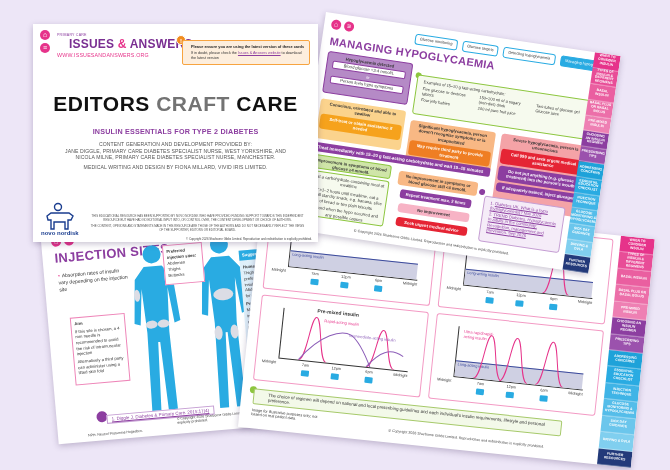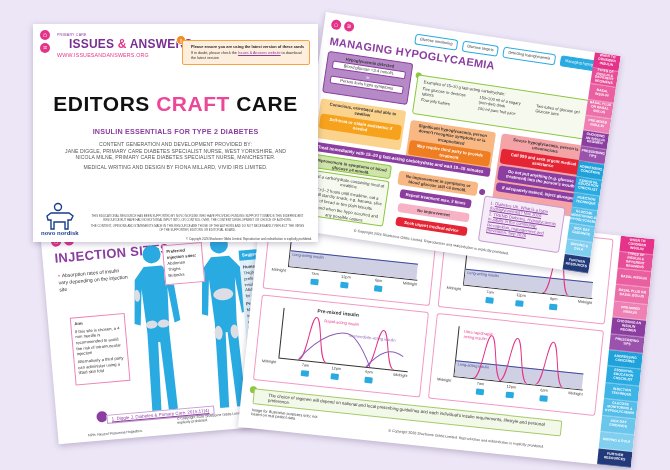--- a/index.html
+++ b/index.html
@@ -54,21 +54,21 @@
   #card-title .logo-small { position: absolute; left: 24px; top: 9px; font-size: 3.6px; color: #8c3ea0; letter-spacing: 0.2px; }
   #card-title .logo { position: absolute; left: 36px; top: 13px; font-size: 12px; font-weight: bold; color: #7a2f92; letter-spacing: 0.2px; }
   #card-title .logo .amp { color: #e6338a; }
   #card-title .logo-url { position: absolute; left: 24px; top: 28px; font-size: 5.3px; color: #e6338a; letter-spacing: 0.2px; }
   #card-title .warn { position: absolute; left: 149px; top: 16px; width: 128px; height: 25px; background: #fdeedd; border: 1px solid #f7a440; border-radius: 2px; padding: 3px 4px 2px 8px; }
   #card-title .warn .w1 { font-size: 3.9px; font-weight: bold; color: #222; }
   #card-title .warn .w2 { font-size: 3.7px; color: #333; margin-top: 2px; line-height: 1.3; }
   #card-title .warn .w2 .lnk { color: #8c3ea0; text-decoration: underline; }
   #card-title .warn-ico { position: absolute; left: 143px; top: 11px; width: 10px; height: 10px; border-radius: 50%; background: #f28c1e; color: #fff; font-size: 6px; font-weight: bold; text-align: center; line-height: 10px; border: 1px solid #fff; }
   #card-title .main { position: absolute; left: 0; top: 68px; width: 100%; text-align: center; font-size: 21px; font-weight: bold; color: #111; letter-spacing: 0.5px; }
-  #card-title .main .craft { color: #ec4899; }
+  #card-title .main .craft { color: #737373; }
   #card-title .sub { position: absolute; left: 0; top: 103px; width: 100%; text-align: center; font-size: 7.2px; font-weight: bold; color: #8c3ea0; letter-spacing: 0.2px; }
   #card-title .credits { position: absolute; left: 0; top: 117px; width: 100%; text-align: center; font-size: 5.1px; color: #555; line-height: 1.3; letter-spacing: 0.1px; }
   #card-title .credits p + p { margin-top: 3px; }
   #card-title .nn-logo { position: absolute; left: 8px; top: 178px; width: 40px; height: 32px; }
   #card-title .nn-name { position: absolute; left: 8px; top: 206px; font-size: 6px; color: #1a3d8f; font-weight: bold; }
   #card-title .disc { position: absolute; left: 57px; top: 191px; width: 215px; font-size: 2.9px; color: #555; text-align: center; line-height: 1.35; }
   #card-title .disc p + p { margin-top: 2px; }
   #card-title .copy { position: absolute; right: 6px; top: 213px; font-size: 2.9px; color: #444; }
 
   

